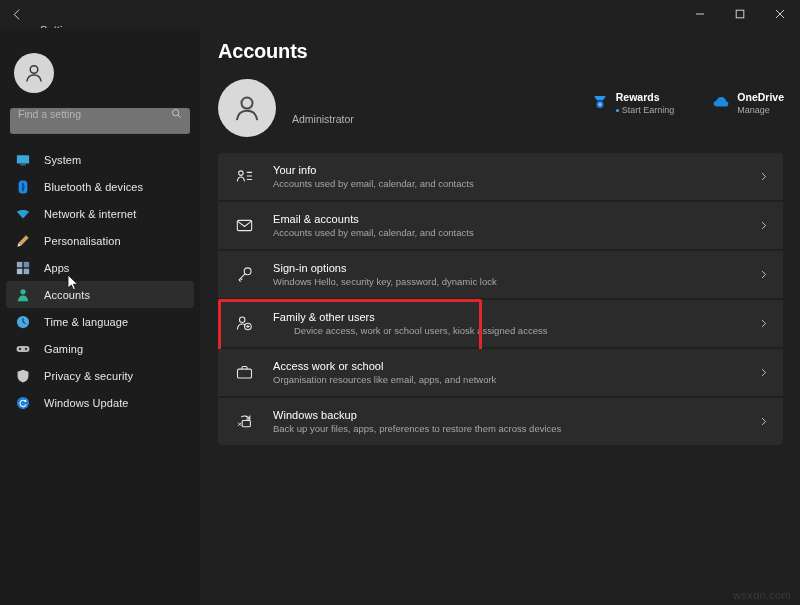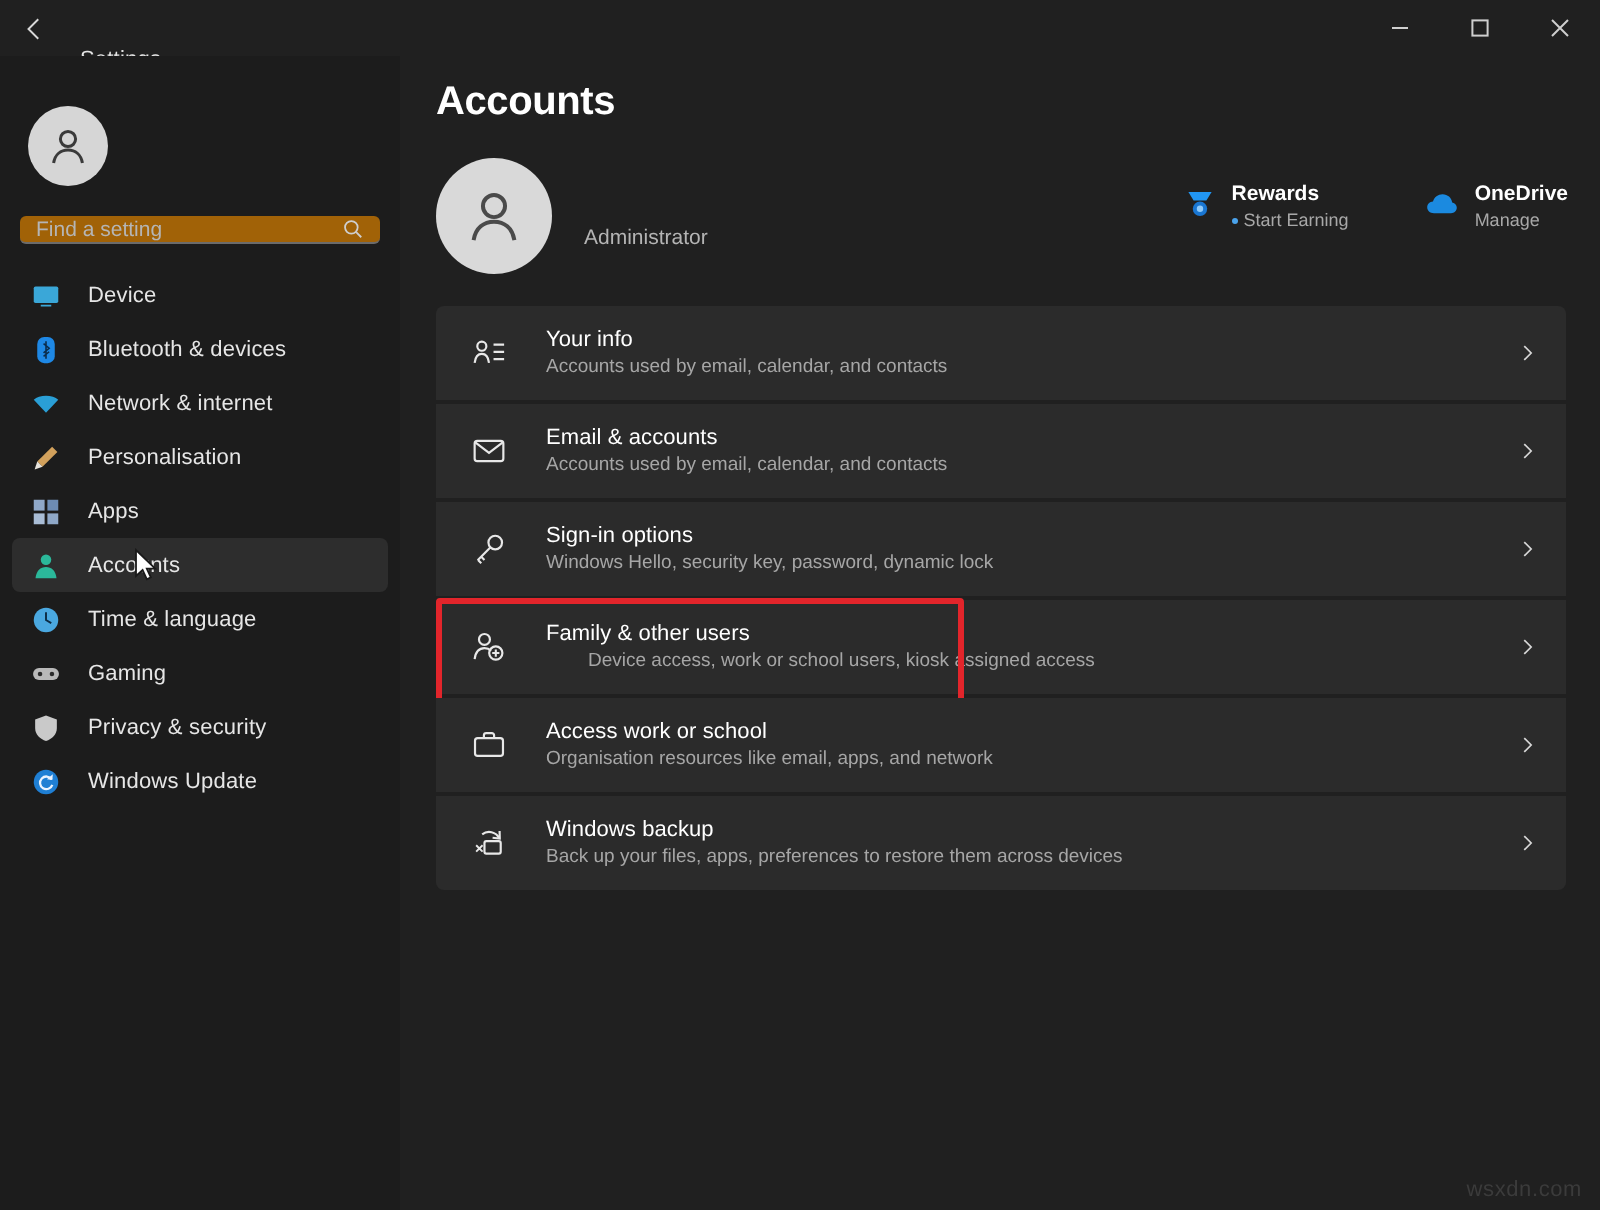--- a/index.html
+++ b/index.html
@@ -65,26 +65,26 @@
   .side-avatar {
     width: 40px; height: 40px;
     border-radius: 50%;
     background: #d6d6d6;
     display: flex; align-items: center; justify-content: center;
   }
   .side-avatar svg { width: 24px; height: 24px; }
 
   .search-wrap {
     margin: 8px 10px 0 10px;
-    height: 14px;
-    background: #a16207;
+    height: 26px;
+    background: #737373;
     border-radius: 3px;
     border-bottom: 1px solid #6b6b6b;
     display: flex;
-    align-items: center;
+    align-items: flex-start;
     padding: 0 8px;
   }
   .search-wrap input {
     flex: 1;
     background: transparent;
     border: none;
     outline: none;
     color: #d4d4d4;
     font-family: "Liberation Sans", sans-serif;
     font-size: 10.5px;
@@ -321,21 +321,21 @@
   </div>
 
   <div class="nav" id="nav-container">
       <div class="nav-item">
         <span class="nav-icon">
           <svg viewBox="0 0 16 16">
             <rect x="1" y="2.5" width="14" height="9.5" rx="1" fill="#3aa7d8"></rect>
             <rect x="5" y="13" width="6" height="1" fill="#3aa7d8"></rect>
           </svg>
         </span>
-        <span class="nav-label">Device</span>
+        <span class="nav-label">System</span>
       </div>
       <div class="nav-item">
         <span class="nav-icon">
           <svg viewBox="0 0 16 16">
             <rect x="3" y="0.5" width="10" height="15" rx="4" fill="#1e88e5"></rect>
             <path d="M6.6 4.4 L9.8 7 L6.6 9.6 M8 3 L8 13 M6.6 11.6 L9.8 9" stroke="#0b2b4a" stroke-width="0.9" fill="none"></path>
           </svg>
         </span>
         <span class="nav-label">Bluetooth &amp; devices</span>
       </div>

